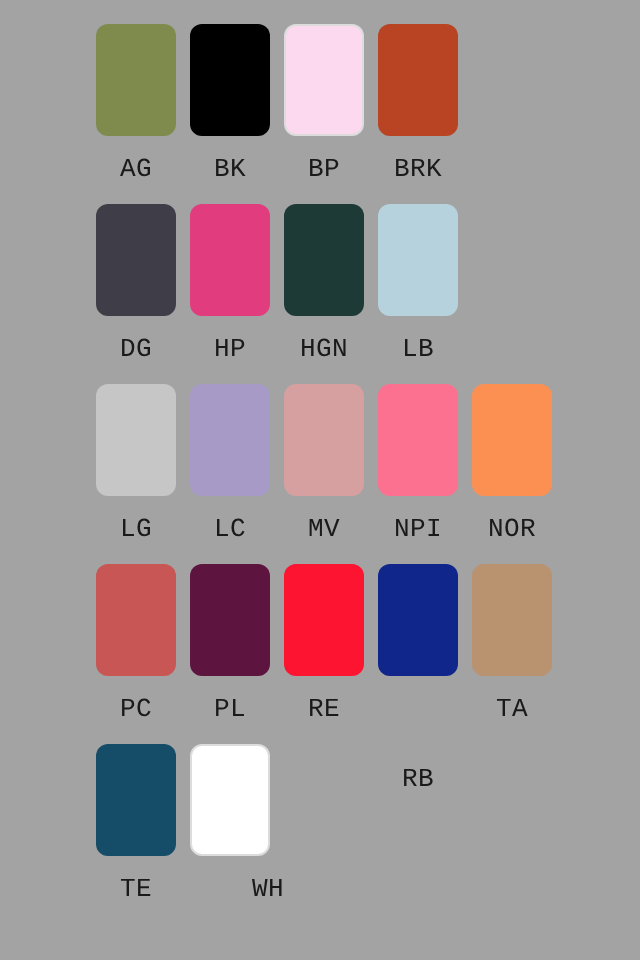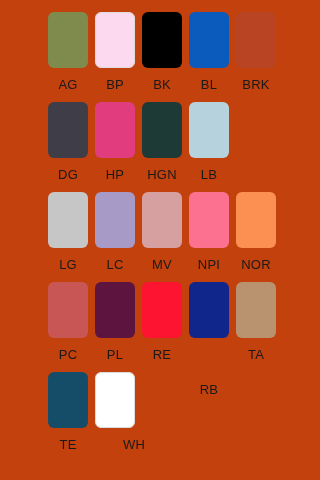--- a/index.html
+++ b/index.html
@@ -56,37 +56,33 @@
     line-height: 15px;
     color: #1a1a1a;
     text-align: center;
     letter-spacing: 0.2px;
     white-space: nowrap;
   }
 </style>
 </head>
 <body>
 
-<div id="palette" style="background: #c2410c;">
+<div id="palette" style="background: #a3a3a3; font-family: Liberation Mono, monospace;">
     <div class="swatch-row">
       <div class="swatch-cell">
         <div class="swatch-chip" style="background: rgb(126, 139, 77);"></div>
         <div class="swatch-label" style="color: rgb(26, 26, 26);">AG</div>
       </div>
       <div class="swatch-cell">
-        <div class="swatch-chip bordered" style="background: rgb(252, 217, 239); border-color: rgb(220, 220, 220);"></div>
-        <div class="swatch-label" style="color: rgb(26, 26, 26);">BP</div>
-      </div>
-      <div class="swatch-cell">
         <div class="swatch-chip" style="background: rgb(0, 0, 0);"></div>
         <div class="swatch-label" style="color: rgb(26, 26, 26);">BK</div>
       </div>
       <div class="swatch-cell">
-        <div class="swatch-chip" style="background: rgb(11, 91, 189);"></div>
-        <div class="swatch-label" style="color: rgb(26, 26, 26);">BL</div>
+        <div class="swatch-chip bordered" style="background: rgb(252, 217, 239); border-color: rgb(220, 220, 220);"></div>
+        <div class="swatch-label" style="color: rgb(26, 26, 26);">BP</div>
       </div>
       <div class="swatch-cell">
         <div class="swatch-chip" style="background: rgb(184, 68, 36);"></div>
         <div class="swatch-label" style="color: rgb(26, 26, 26);">BRK</div>
       </div>
     </div>
     <div class="swatch-row">
       <div class="swatch-cell">
         <div class="swatch-chip" style="background: rgb(62, 61, 72);"></div>
         <div class="swatch-label" style="color: rgb(26, 26, 26);">DG</div>

